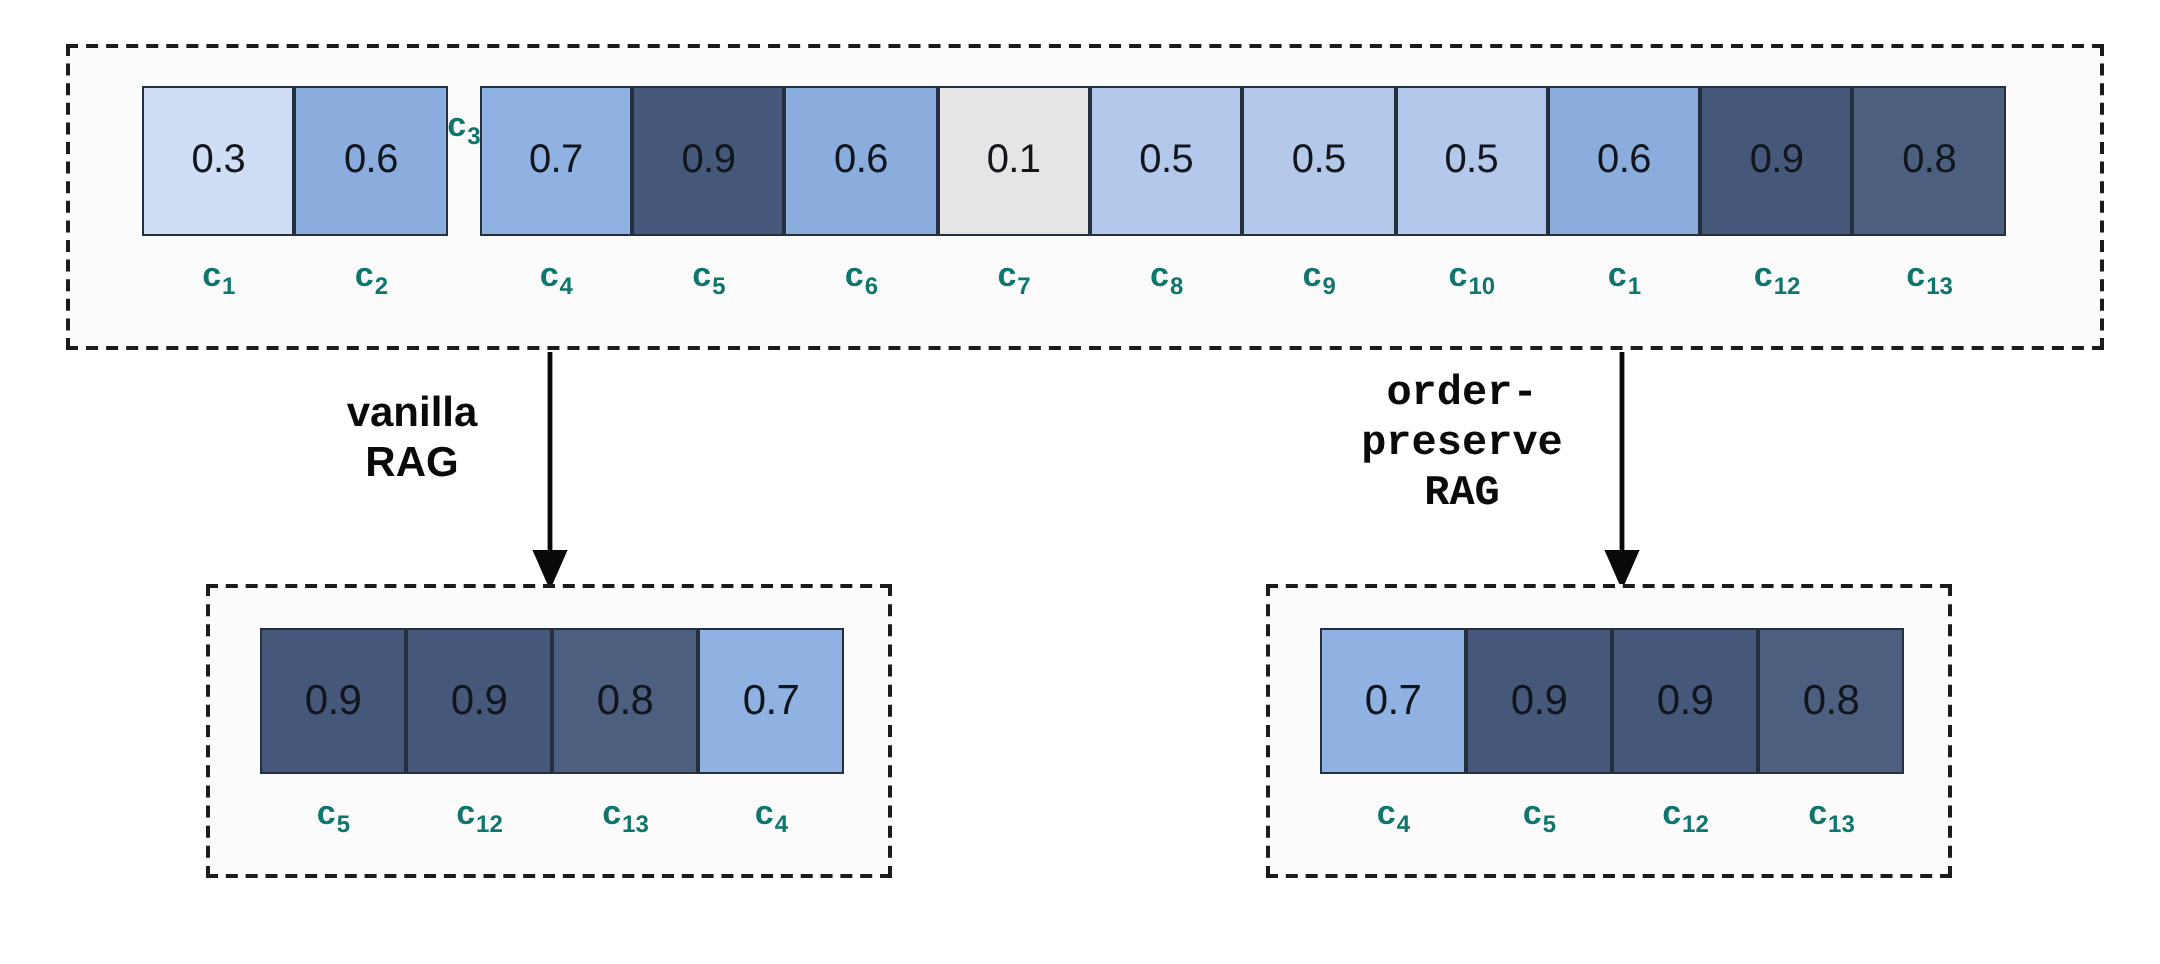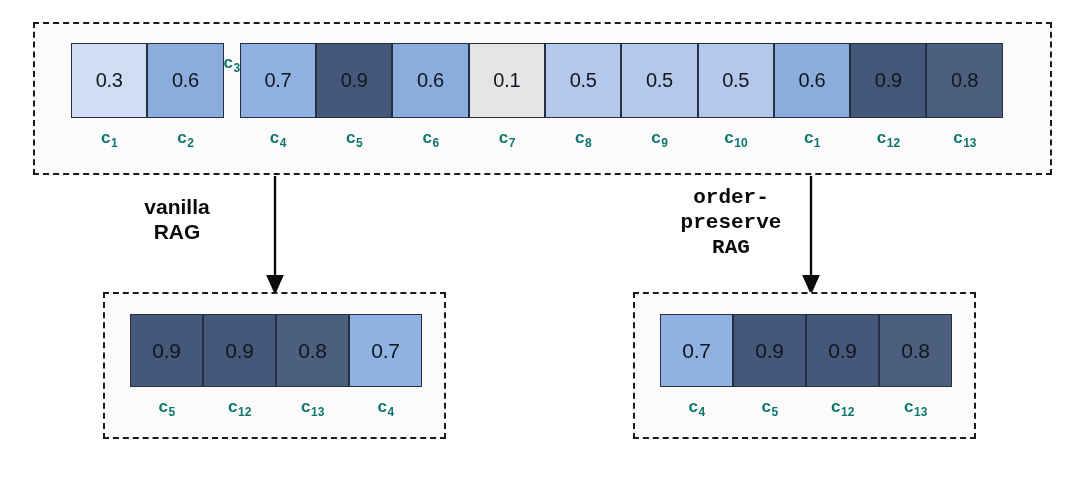--- a/index.html
+++ b/index.html
@@ -149,21 +149,21 @@
     position: absolute;
     font-size: 21px;
     font-weight: bold;
     color: #0a0a0a;
     line-height: 1.18;
     text-align: center;
     white-space: pre-line;
   }
 
   #label-vanilla {
-    left: 117px;
+    left: 146px;
     top: 195px;
     width: 120px;
   }
 
   #label-order {
     left: 667px;
     top: 186px;
     width: 128px;
     font-family: Liberation Mono, monospace;
   }

